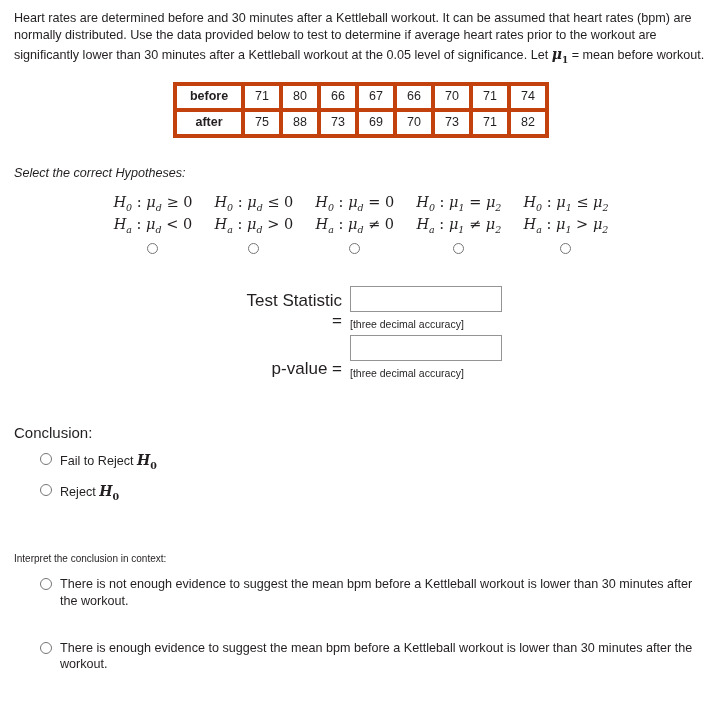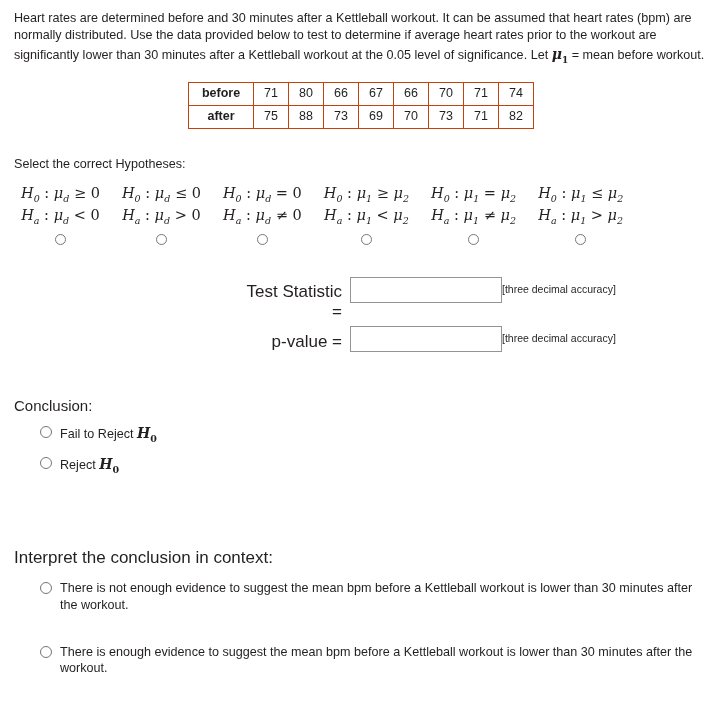--- a/index.html
+++ b/index.html
@@ -42,42 +42,43 @@
   .table-wrap {
     margin-top: 16px;
     display: flex;
     justify-content: center;
   }
   table.data {
     border-collapse: collapse;
     font-size: 12.5px;
   }
   table.data td {
-    border: 1px solid #c2410c;
+    border: 4px solid #c2410c;
     text-align: center;
     padding: 2px 0 3px 0;
     width: 34px;
     height: 17px;
   }
   table.data td.rowhead {
     font-weight: bold;
     width: 56px;
     padding-left: 4px;
     padding-right: 4px;
   }
 
   
   .select-label {
     margin-top: 28px;
     font-size: 12.6px;
+    font-style: italic;
   }
   .hyp-row {
     margin-top: 12px;
     display: flex;
-    justify-content: flex-start;
+    justify-content: center;
     gap: 8px;
   }
   .hyp-col {
     display: flex;
     flex-direction: column;
     align-items: center;
     padding: 0 7px;
   }
   .hyp-line {
     font-family: "DejaVu Serif", serif;
@@ -113,21 +114,21 @@
   .field-label {
     font-size: 17px;
     text-align: right;
     width: 104px;
     padding-top: 5px;
     padding-right: 8px;
     box-sizing: border-box;
   }
   .field-col {
     display: flex;
-    flex-direction: row;
+    flex-direction: column;
   }
   .field-input {
     width: 152px;
     height: 26px;
     border: 1px solid #949494;
     background: #fff;
     box-sizing: border-box;
   }
   .hint {
     font-size: 10.5px;
@@ -165,22 +166,22 @@
     font-family: "DejaVu Serif", serif;
     font-style: italic;
     font-weight: bold;
     font-size: 14px;
   }
   .opt-text .h0 sub {
     font-style: normal;
     font-size: 9.5px;
   }
   .interpret-label {
-    margin-top: 72px;
-    font-size: 17px;
+    margin-top: 50px;
+    font-size: 10px;
   }
   .opt-wide {
     width: 660px;
   }
   .opt-row.wide {
     margin-top: 12px;
   }
 </style>
 </head>
 <body>
@@ -235,25 +236,20 @@
       <div class="hyp-line"><i>H</i><sub>a</sub> : <i>μ</i><sub>d</sub> &gt; 0</div>
       <span class="radio"></span>
     </div>
 
     <div class="hyp-col">
       <div class="hyp-line"><i>H</i><sub>0</sub> : <i>μ</i><sub>d</sub> = 0</div>
       <div class="hyp-line"><i>H</i><sub>a</sub> : <i>μ</i><sub>d</sub> ≠ 0</div>
       <span class="radio"></span>
     </div>
 
-    <div class="hyp-col">
-      <div class="hyp-line"><i>H</i><sub>0</sub> : <i>μ</i><sub>1</sub> ≥ <i>μ</i><sub>2</sub></div>
-      <div class="hyp-line"><i>H</i><sub>a</sub> : <i>μ</i><sub>1</sub> &lt; <i>μ</i><sub>2</sub></div>
-      <span class="radio"></span>
-    </div>
 
     <div class="hyp-col">
       <div class="hyp-line"><i>H</i><sub>0</sub> : <i>μ</i><sub>1</sub> = <i>μ</i><sub>2</sub></div>
       <div class="hyp-line"><i>H</i><sub>a</sub> : <i>μ</i><sub>1</sub> ≠ <i>μ</i><sub>2</sub></div>
       <span class="radio"></span>
     </div>
 
     <div class="hyp-col">
       <div class="hyp-line"><i>H</i><sub>0</sub> : <i>μ</i><sub>1</sub> ≤ <i>μ</i><sub>2</sub></div>
       <div class="hyp-line"><i>H</i><sub>a</sub> : <i>μ</i><sub>1</sub> &gt; <i>μ</i><sub>2</sub></div>

